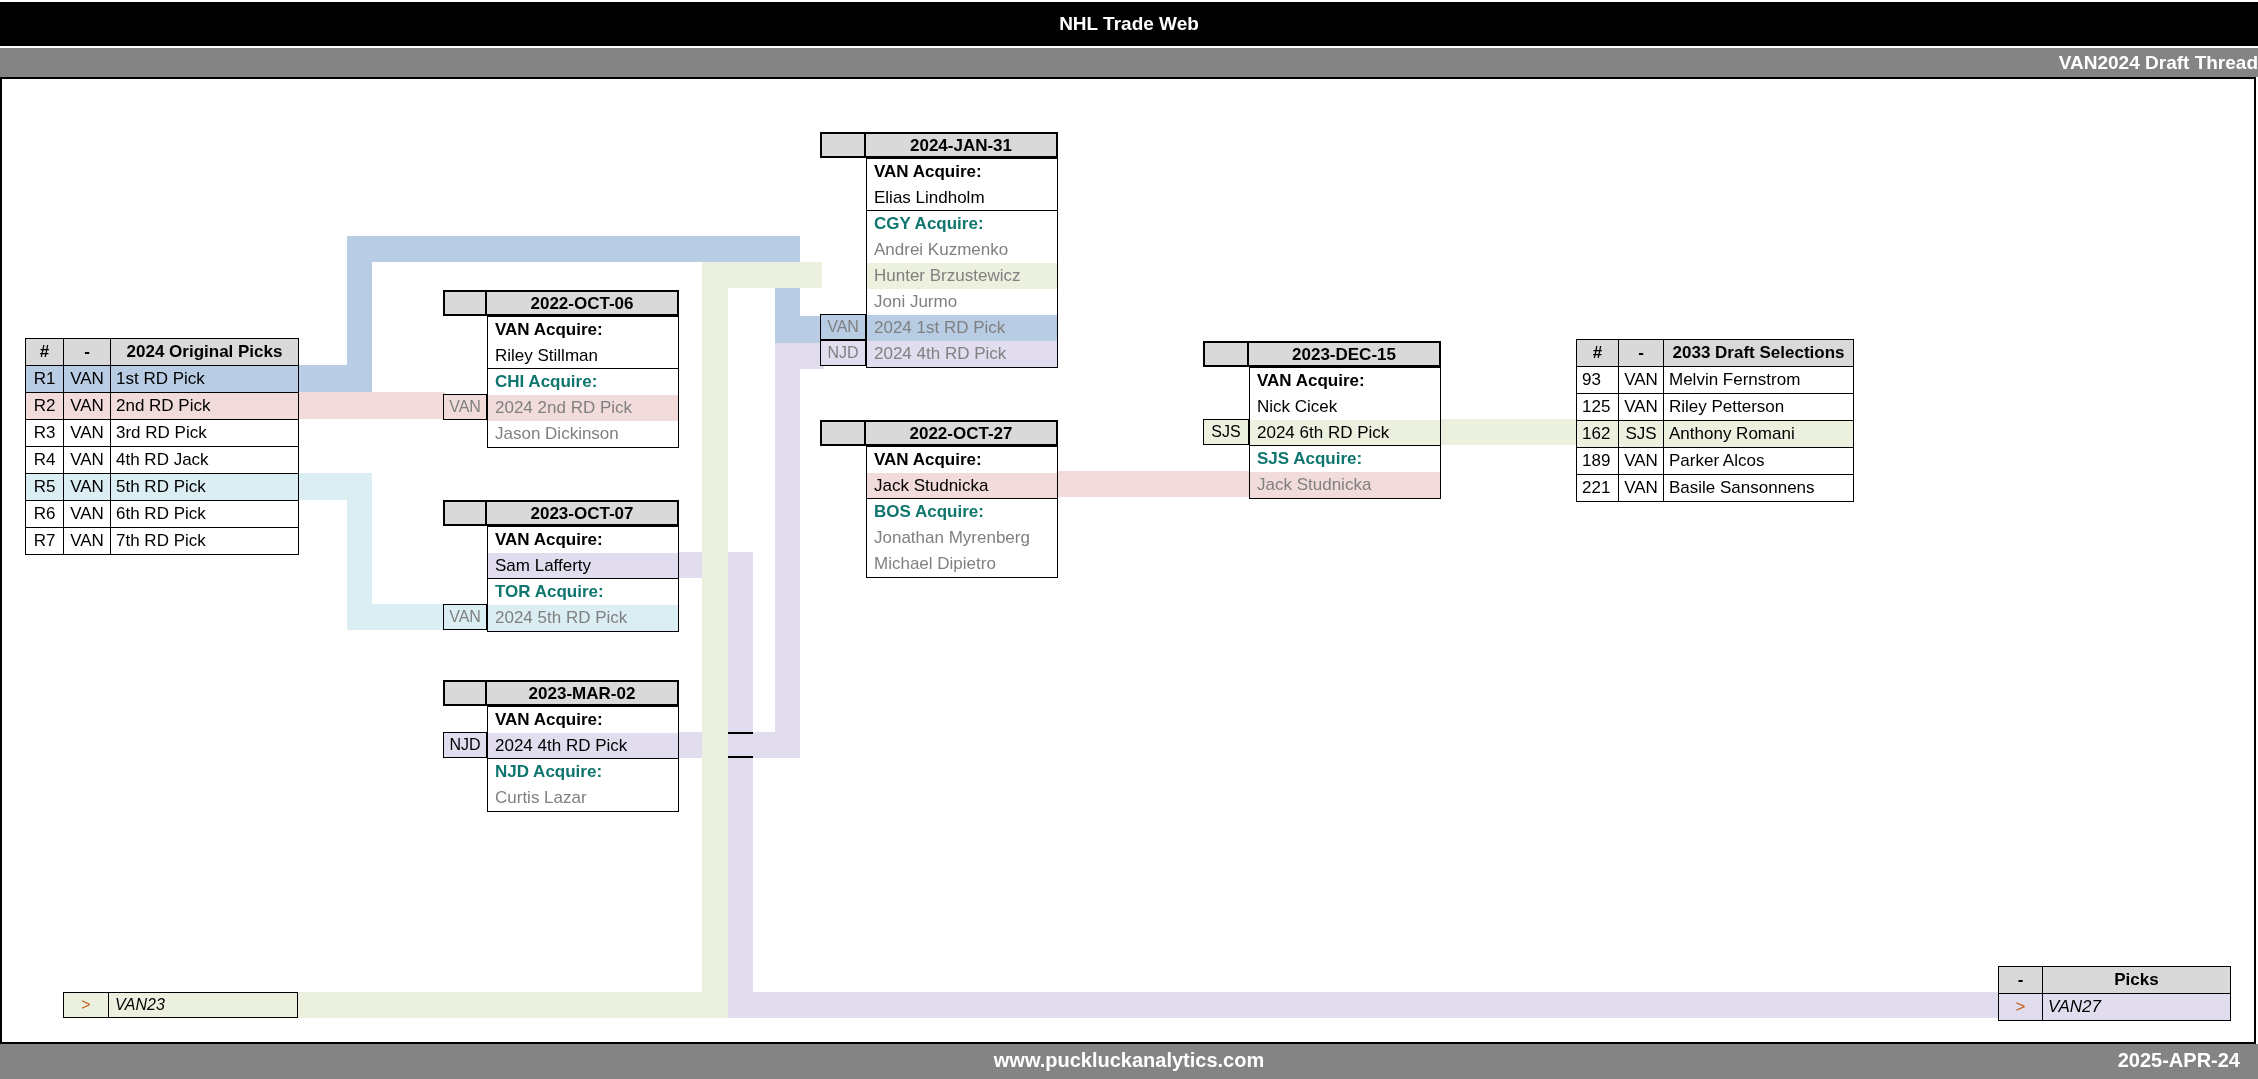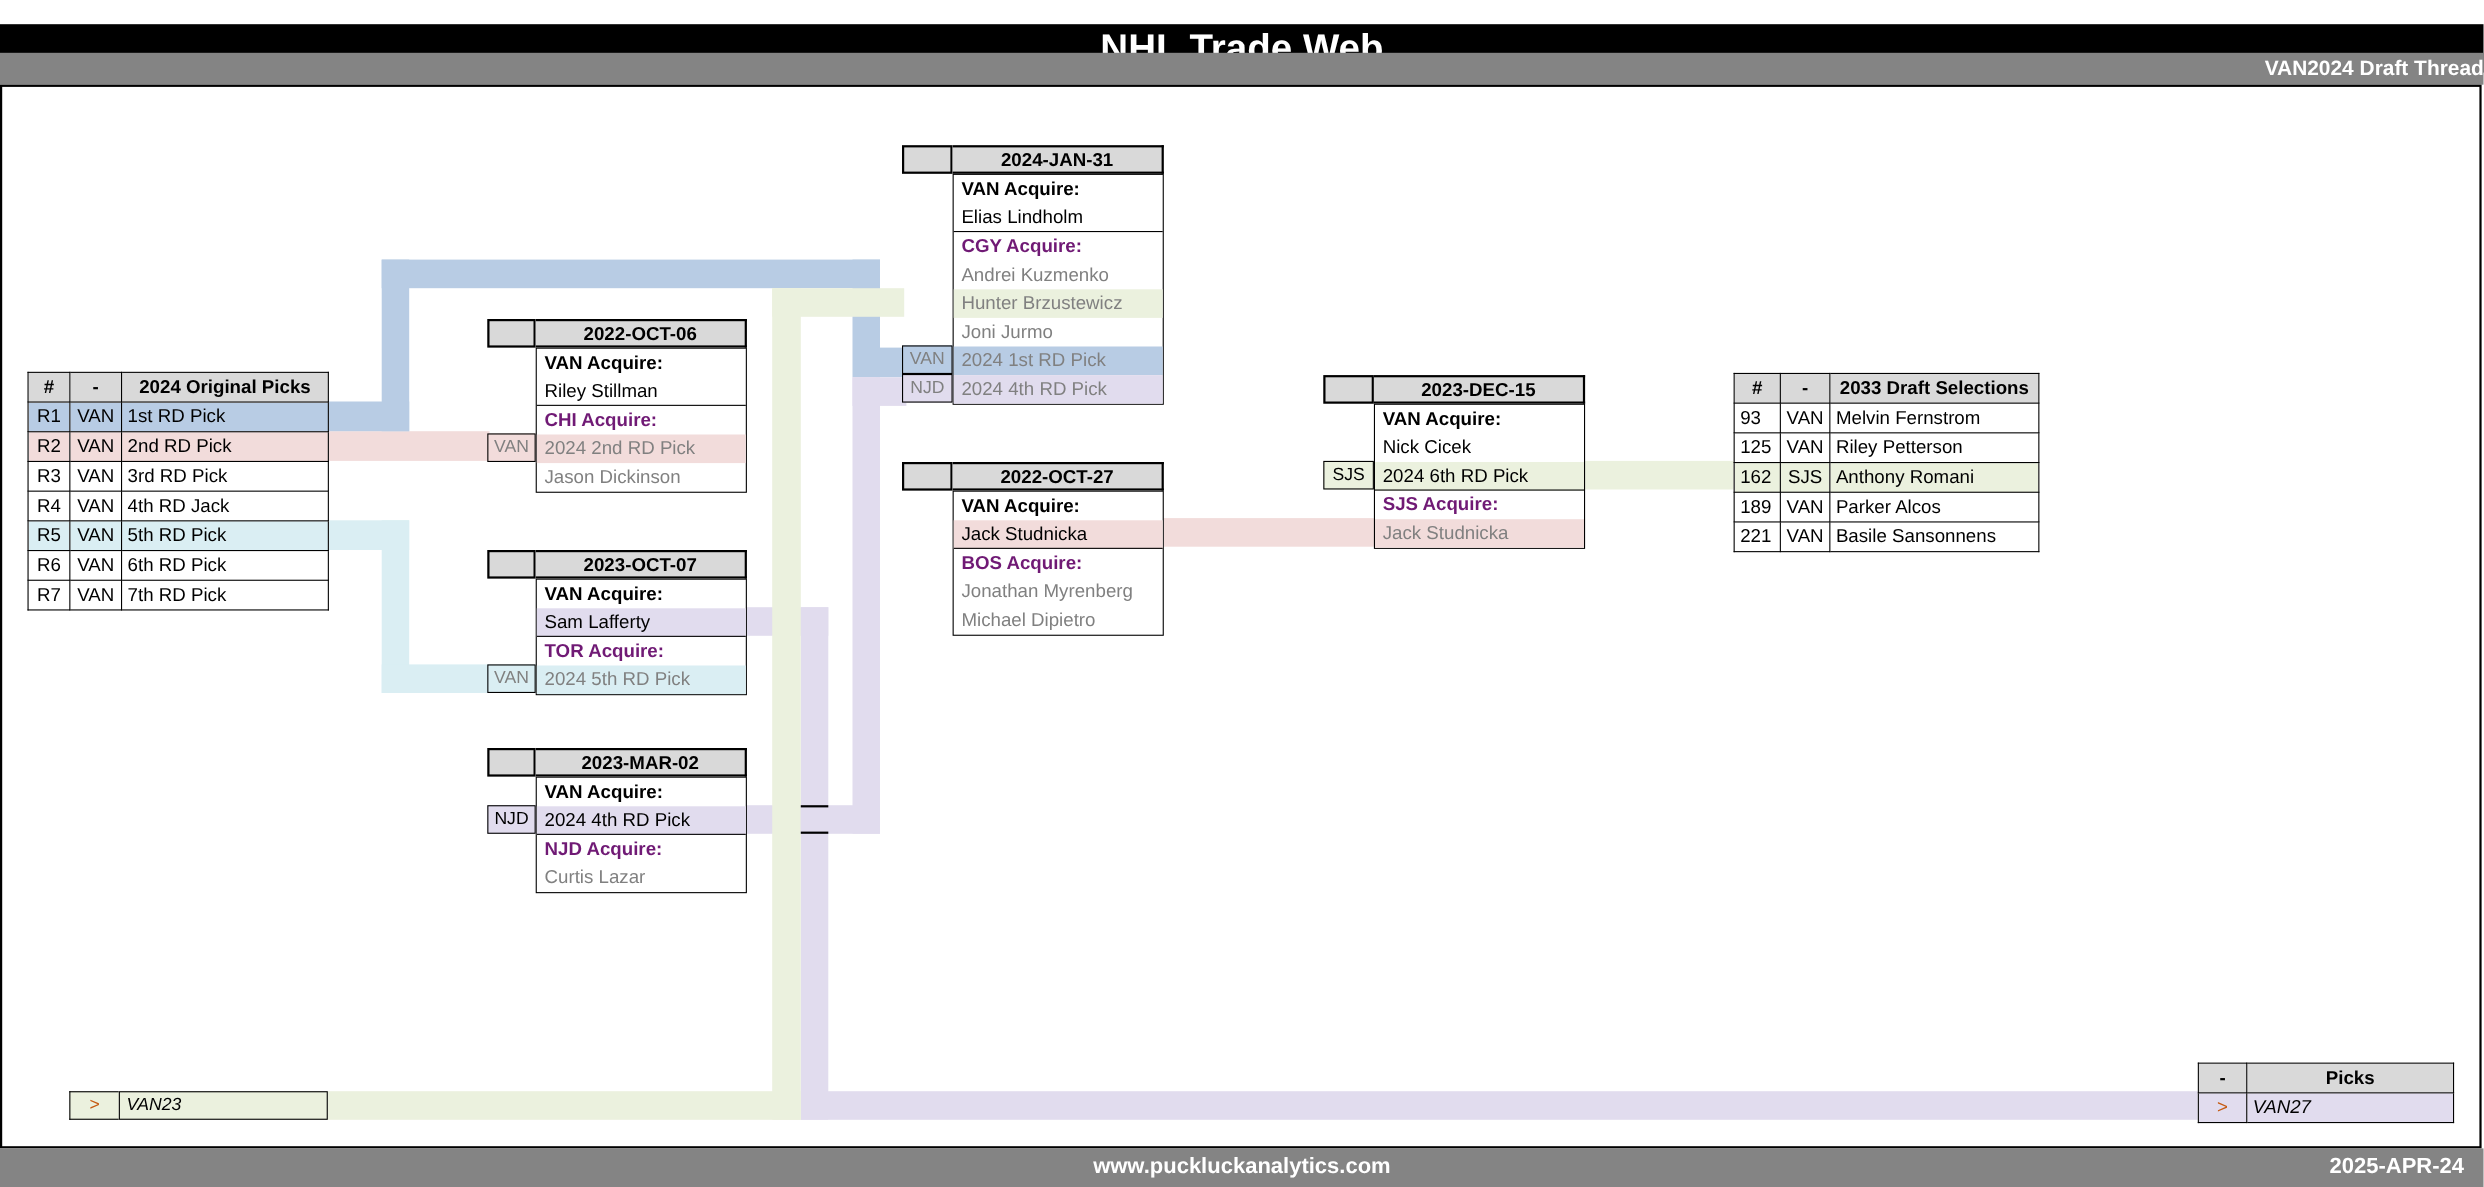--- a/index.html
+++ b/index.html
@@ -1,20 +1,20 @@
 <!DOCTYPE html>
 <html><head>
 <meta charset="utf-8">
 <style>
   html,body{margin:0;padding:0;background:#fff;}
   .canvas{position:relative;width:2258px;height:1079px;background:#ffffff;overflow:hidden;
           font-family:"Liberation Sans",sans-serif;color:#000;}
   
   .titlebar{position:absolute;left:0;top:2px;width:100%;height:44px;background:#000;
-            color:#fff;font-weight:bold;font-size:35px;text-align:center;line-height:44px;margin-top:20px;}
+            color:#fff;font-weight:bold;font-size:19px;text-align:center;line-height:44px;}
   .subbar{position:absolute;left:0;top:48px;width:100%;height:29px;background:#848484;
           color:#fff;font-weight:bold;font-size:19px;text-align:right;line-height:29px;}
   .frame{position:absolute;left:0;top:77px;width:2256px;height:967px;border:2px solid #000;box-sizing:border-box;}
   .footer{position:absolute;left:0;top:1044px;width:100%;height:48px;background:#848484;
           color:#fff;font-weight:bold;font-size:20px;text-align:center;line-height:33px;}
   .footer-date{position:absolute;right:18px;top:0;height:100%;line-height:33px;}
   
   .band{position:absolute;}
   .bg-blue{background:#b8cce4;} .bg-pink{background:#f2dcdb;} .bg-cyan{background:#daeef3;}
   .bg-lav{background:#e1dcee;}  .bg-green{background:#ebf1de;}
@@ -25,21 +25,21 @@
   table.grid th{background:#d9d9d9;font-weight:bold;text-align:center;}
   td.c{text-align:center;} td.rr{text-align:left;}
   
   .tradebox{position:absolute;font-size:17px;}
   .tb-head{display:flex;height:26px;box-sizing:border-box;}
   .tb-corner{background:#d9d9d9;border:2px solid #000;box-sizing:border-box;height:26px;}
   .tb-date{flex:1;background:#d9d9d9;border:2px solid #000;border-left:none;box-sizing:border-box;
            font-weight:bold;text-align:center;line-height:23px;height:26px;}
   .tb-body{border:1.5px solid #000;background:#fff;box-sizing:border-box;}
   .tb-row{height:26px;line-height:26px;padding-left:7px;white-space:nowrap;box-sizing:border-box;}
-  .tb-row.bold{font-weight:bold;} .tb-row.gray{color:#808080;} .tb-row.gb{color:#701a75;font-weight:bold;}
+  .tb-row.bold{font-weight:bold;} .tb-row.gray{color:#808080;} .tb-row.gb{color:#0f766e;font-weight:bold;}
   .tb-row.sect-end{border-bottom:1.5px solid #000;}
   .hl-blue{background:#b8cce4;} .hl-pink{background:#f2dcdb;} .hl-cyan{background:#daeef3;}
   .hl-lav{background:#e1dcee;}  .hl-green{background:#ebf1de;}
   .tb-side{position:absolute;border:1.5px solid #000;box-sizing:border-box;text-align:center;
            line-height:23px;font-size:16px;height:26px;}
   .tb-side.gray{color:#808080;}
   
   .mini{position:absolute;display:flex;height:26px;box-sizing:border-box;font-size:16px;}
   .mini .cell{border:1.5px solid #000;box-sizing:border-box;height:26px;line-height:23px;}
   .mini .arrow{width:45px;text-align:center;color:#c55a11;border-right:none;}

